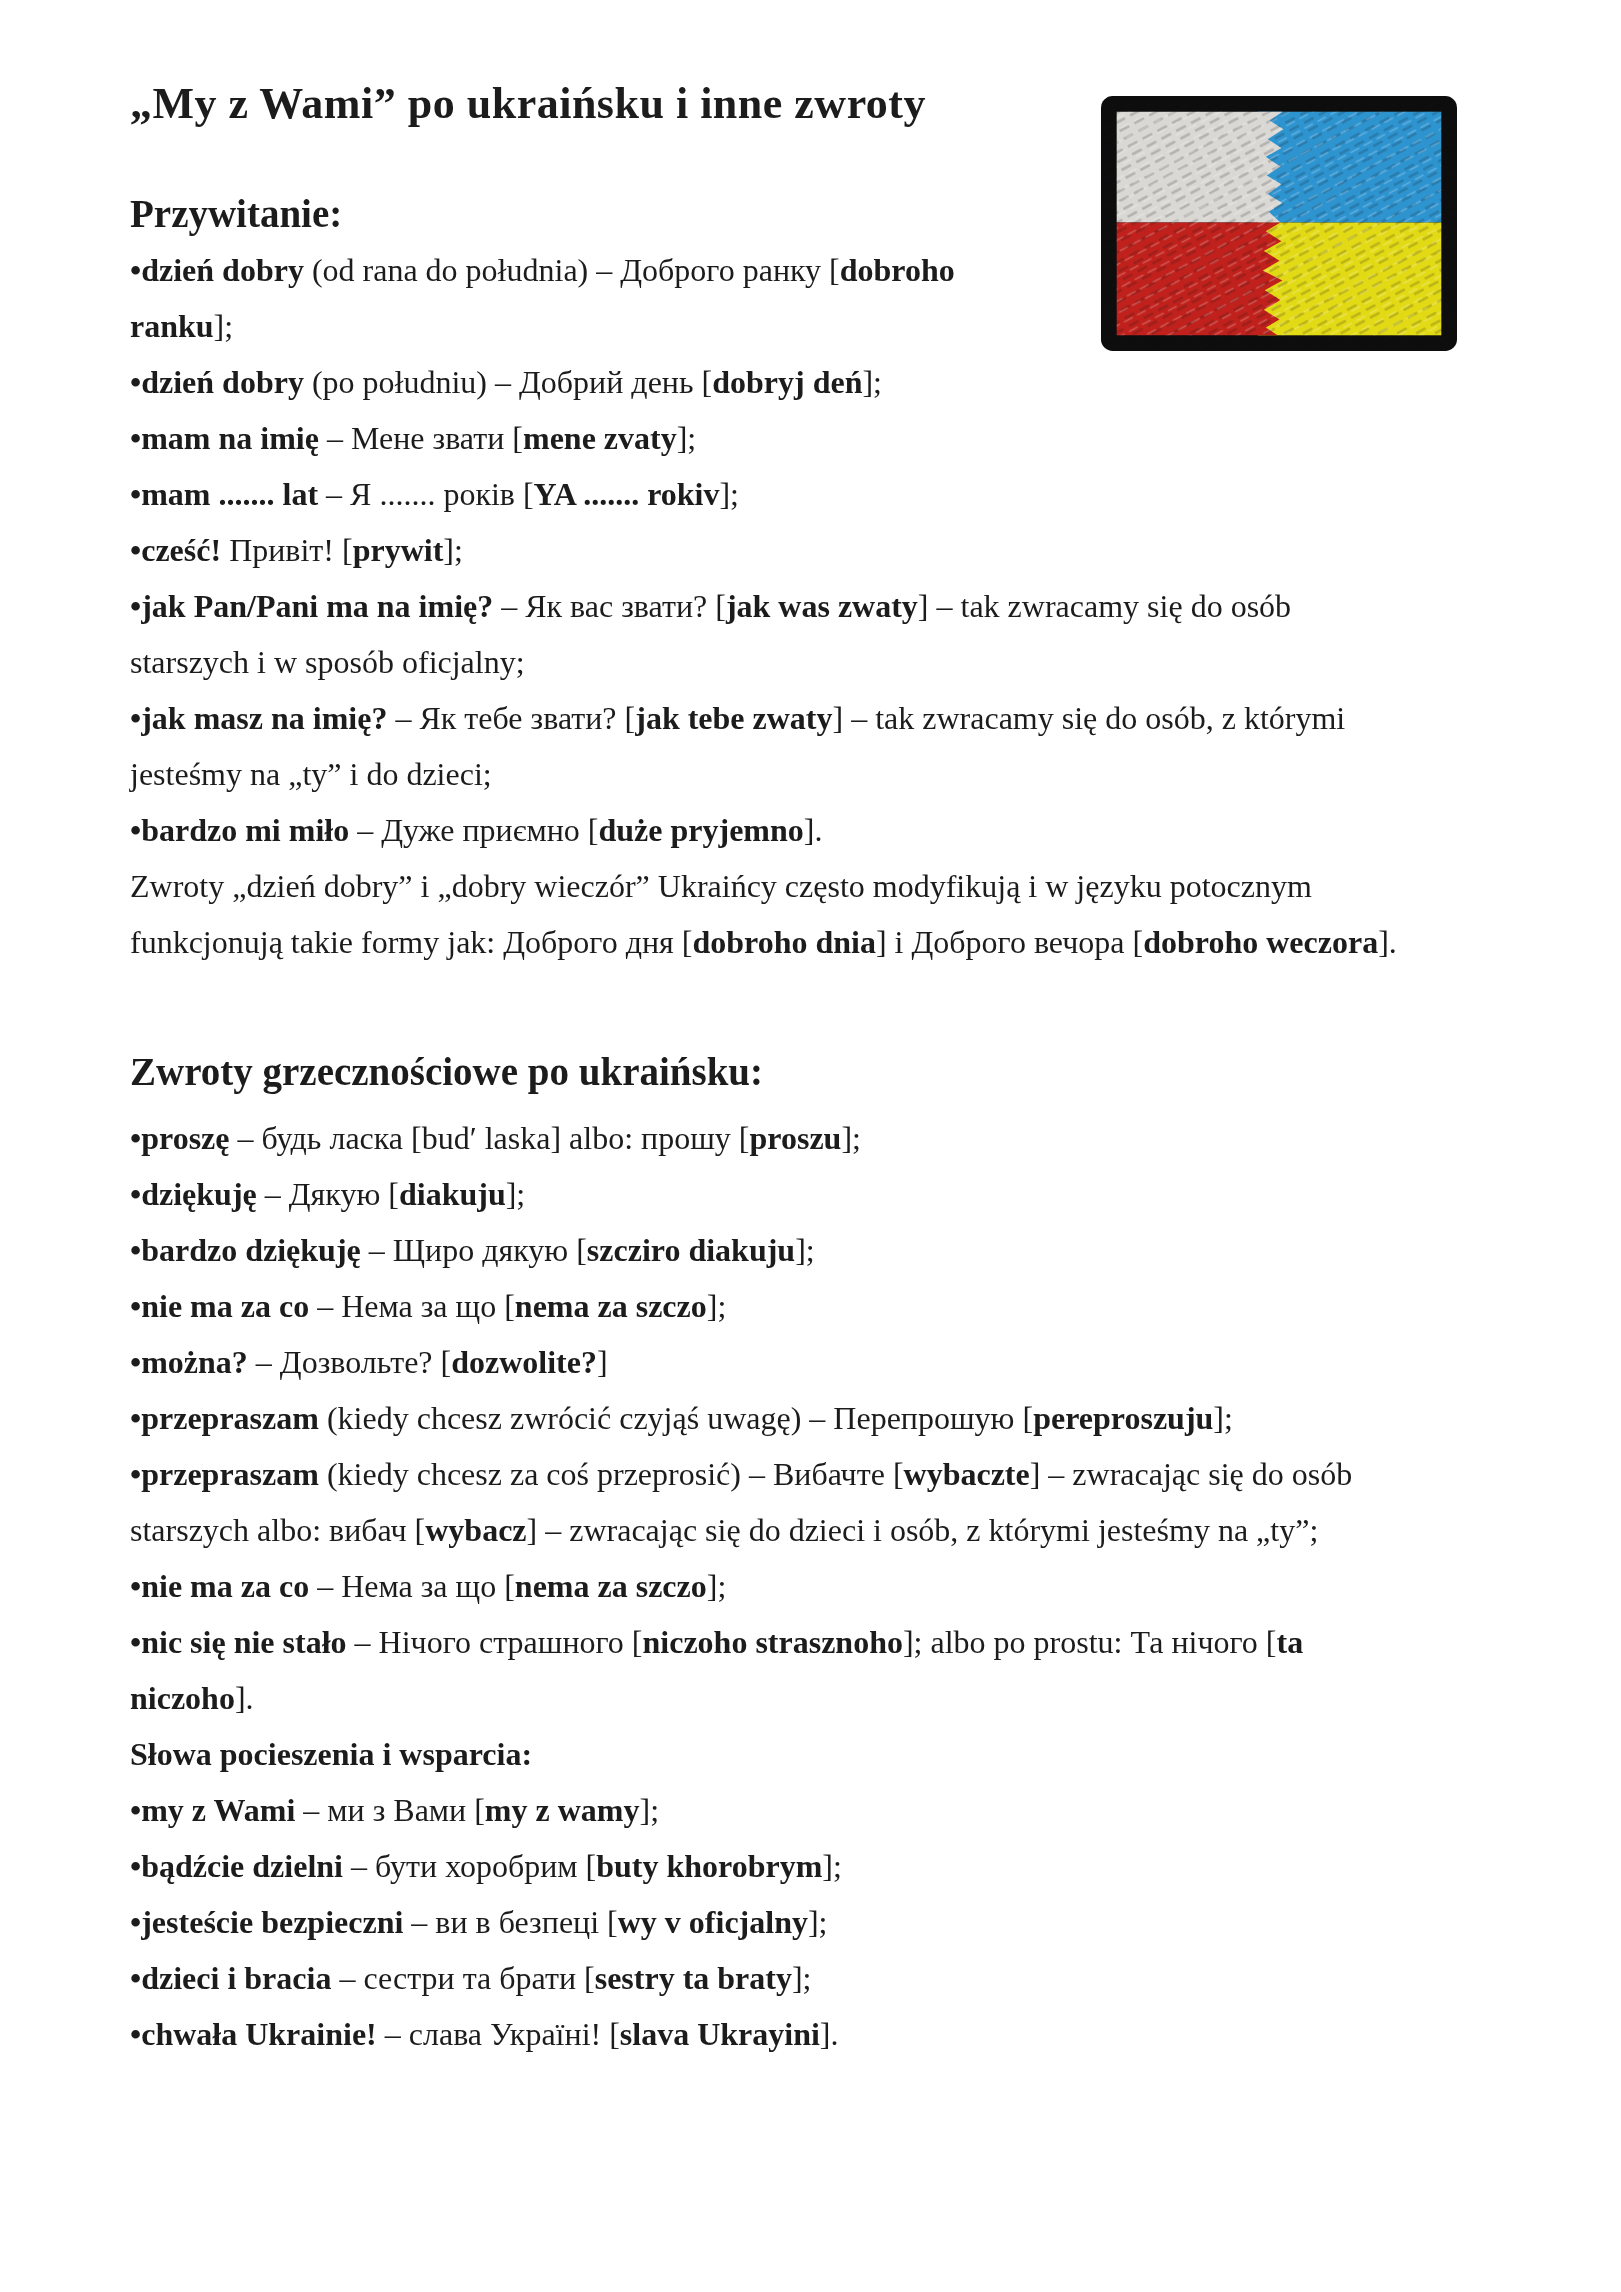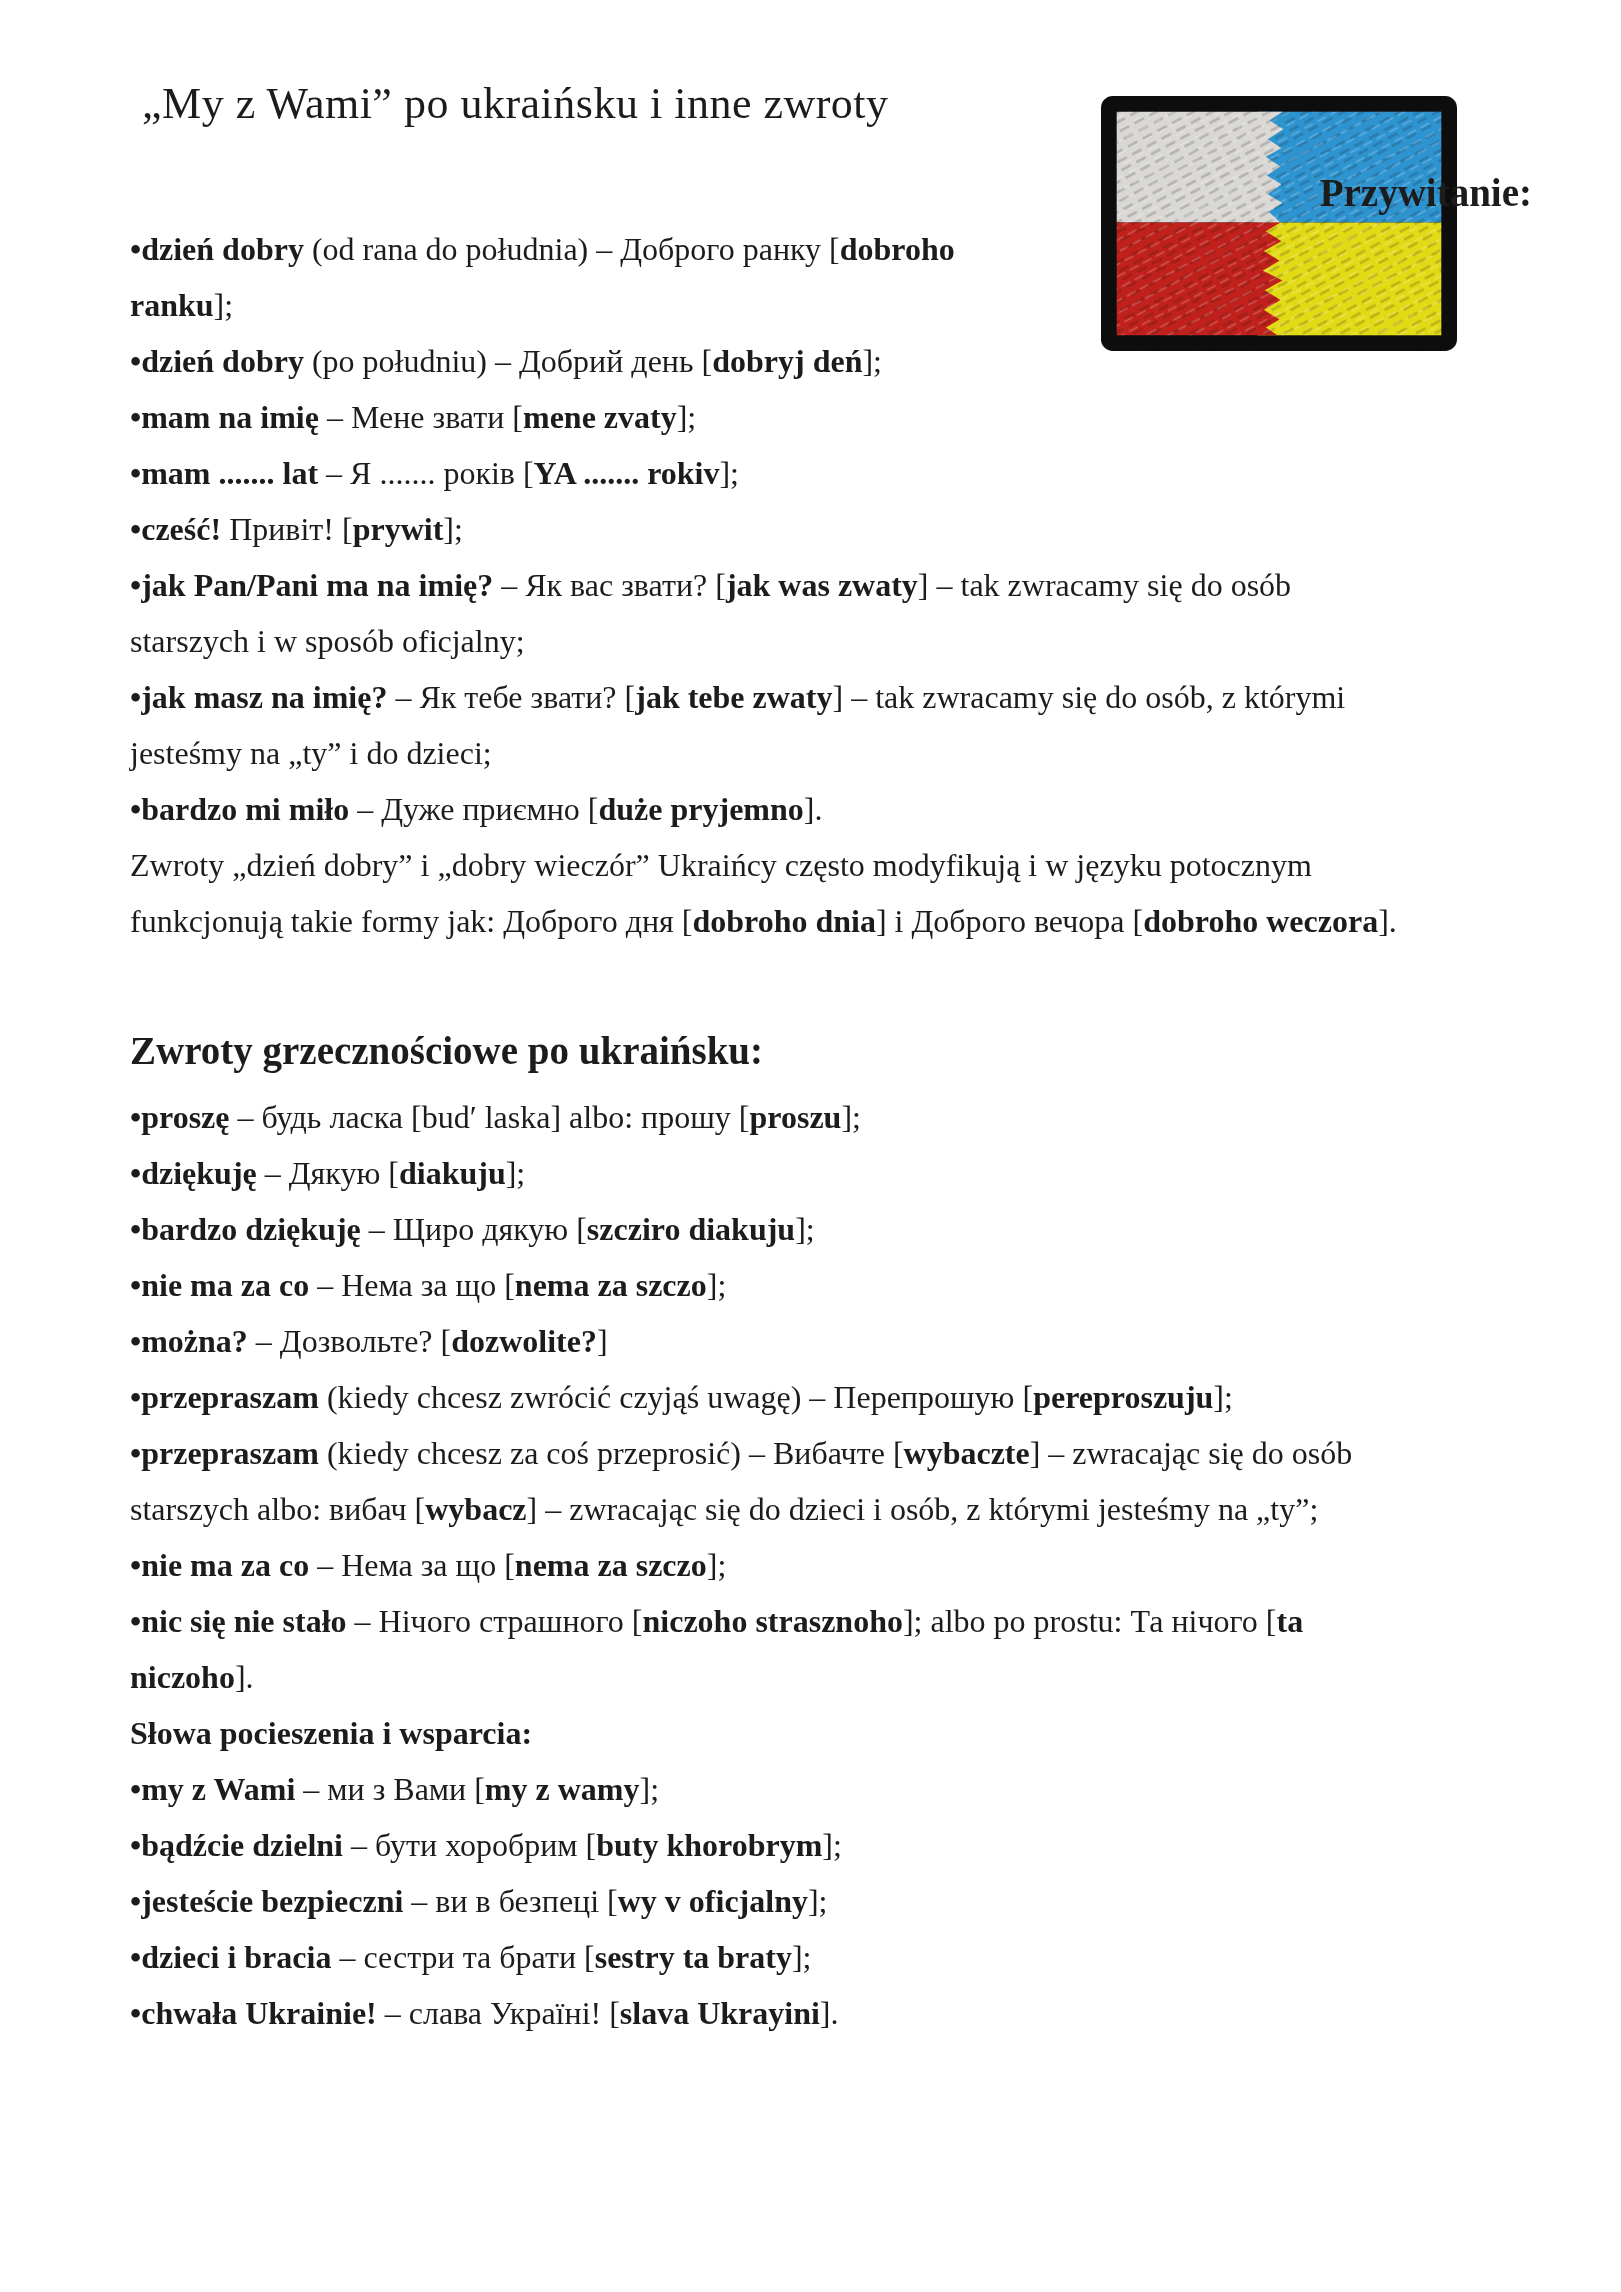--- a/index.html
+++ b/index.html
@@ -12,34 +12,34 @@
     color: #1c1c1c;
     overflow: hidden;
   }
   .content {
     position: absolute;
     left: 130px;
     top: 0;
     width: 1402px;
   }
   .title {
-    margin: 12px;
+    margin: 0;
     margin-top: 78px;
     font-size: 44px;
     line-height: 51px;
-    font-weight: normal;
+    font-weight: bold;
     letter-spacing: 0.5px;
   }
   .h2 {
     margin: 0;
     font-size: 39px;
     line-height: 56px;
     font-weight: bold;
   }
-  .h2.first { margin-top: 36px; text-align: right; }
+  .h2.first { margin-top: 57px; }
   .h2.second { margin-top: 74px; margin-bottom: 9.8px; font-family: Liberation Serif, serif; }
   .lines { margin: 0; }
   .line {
     font-size: 32px;
     line-height: 56px;
     white-space: nowrap;
     font-family: Liberation Serif, serif;
   }
   .line .b { font-weight: bold; }
   .flag {

